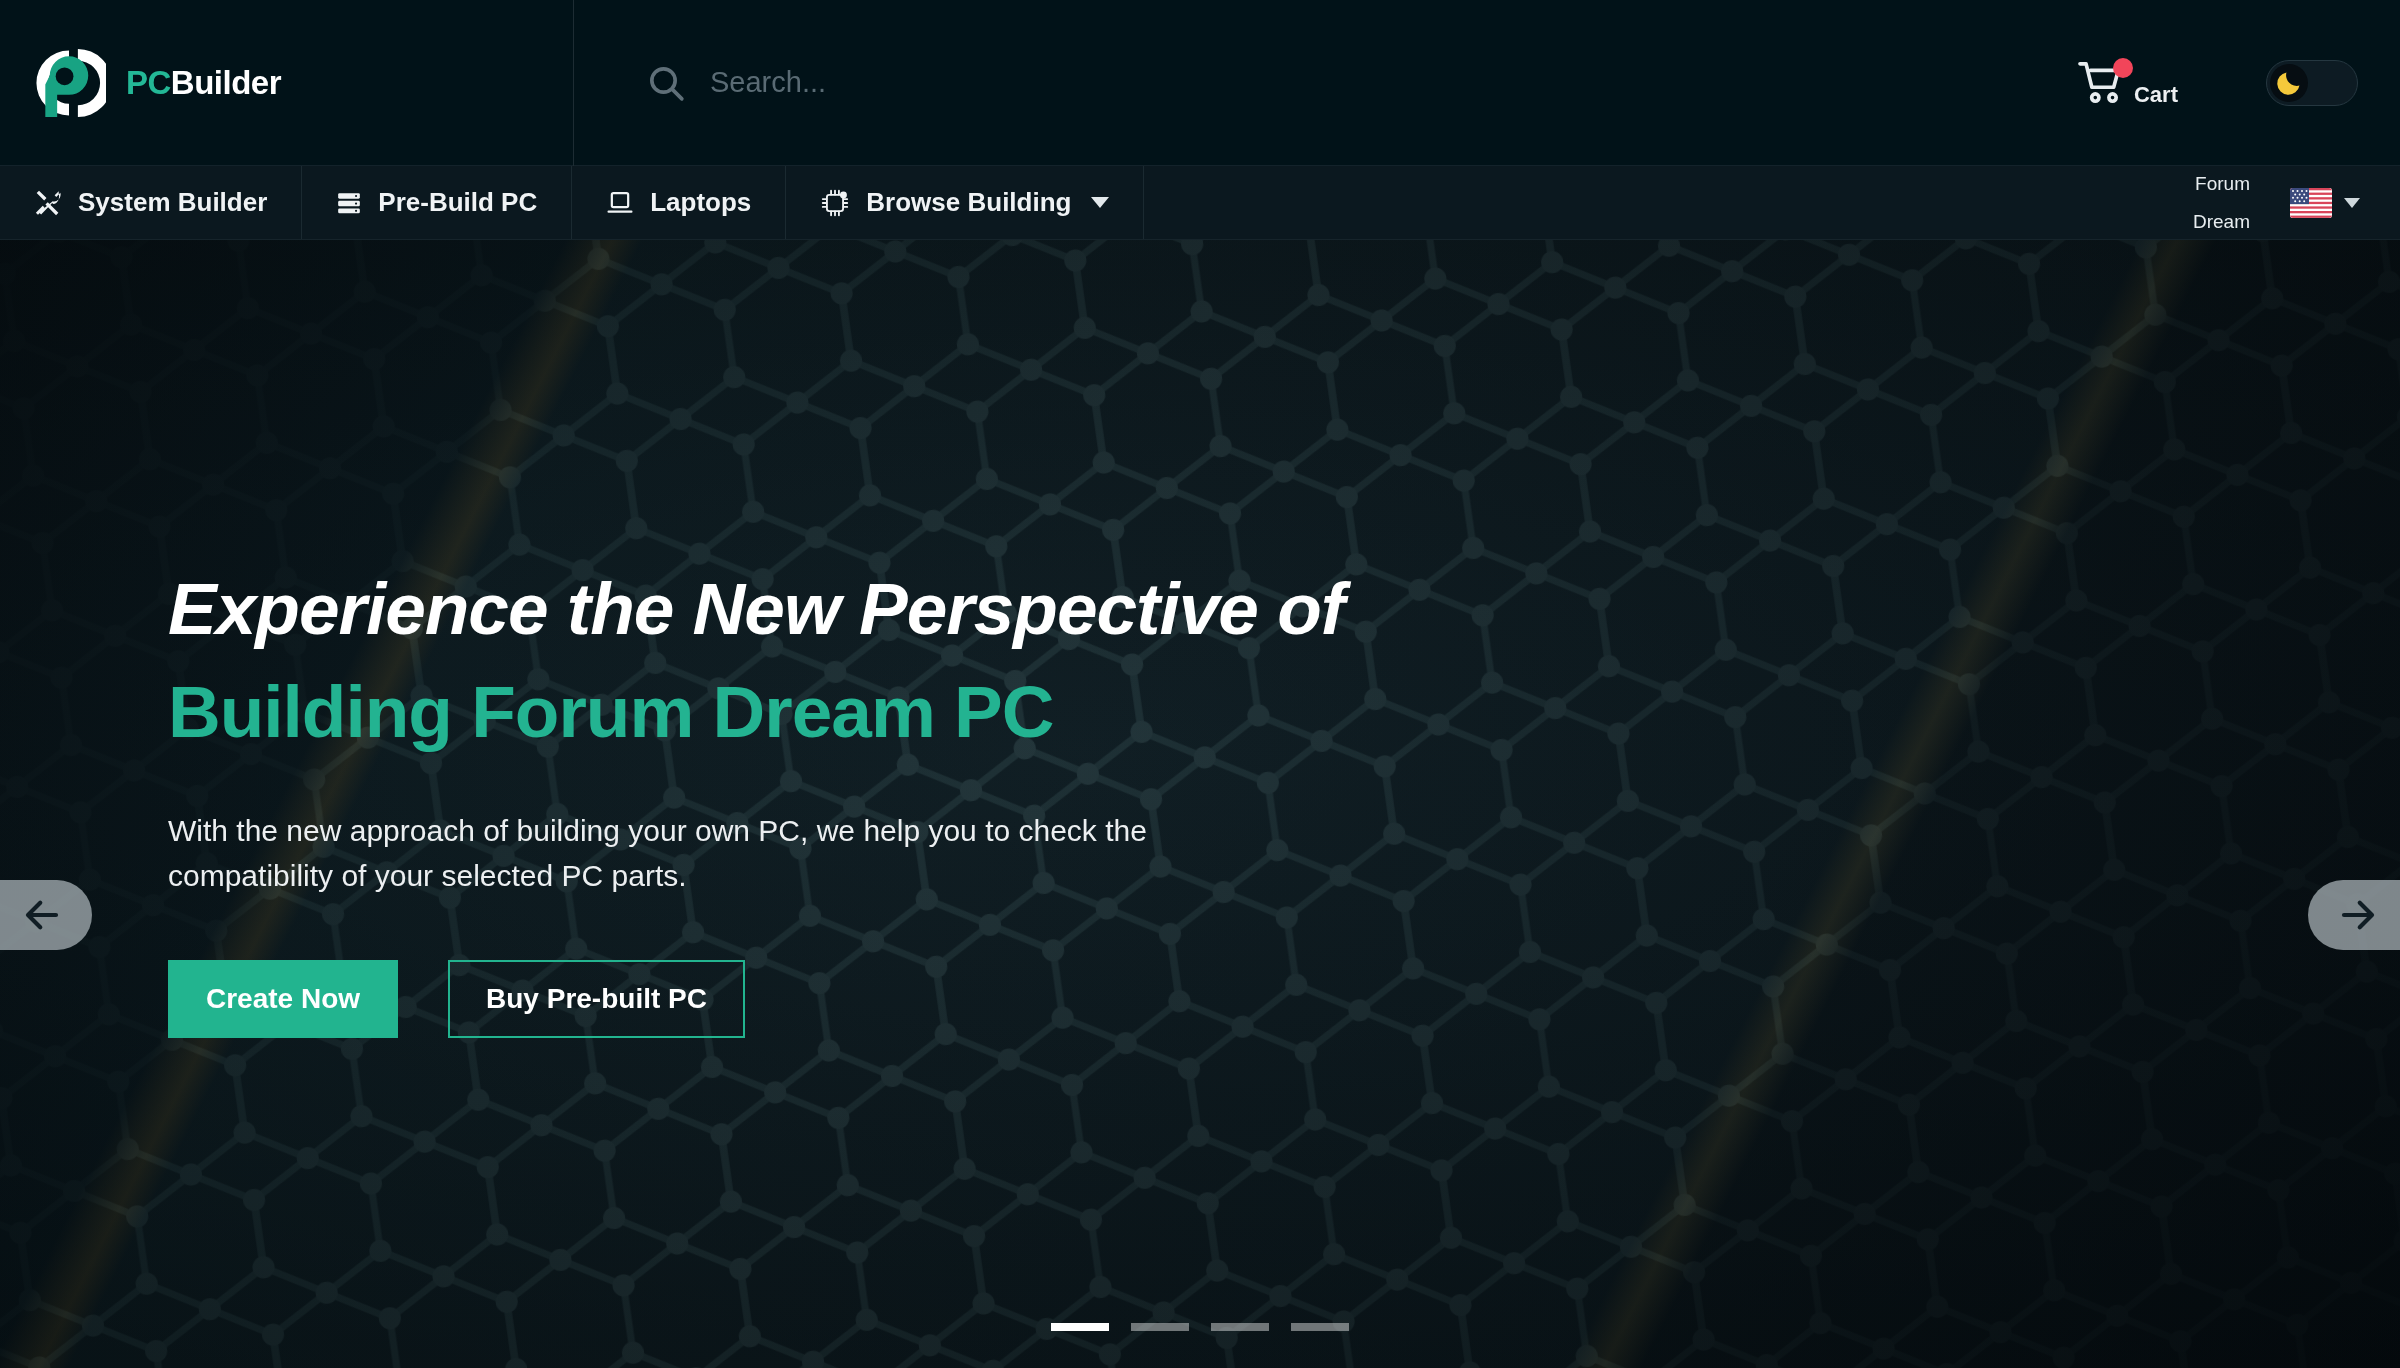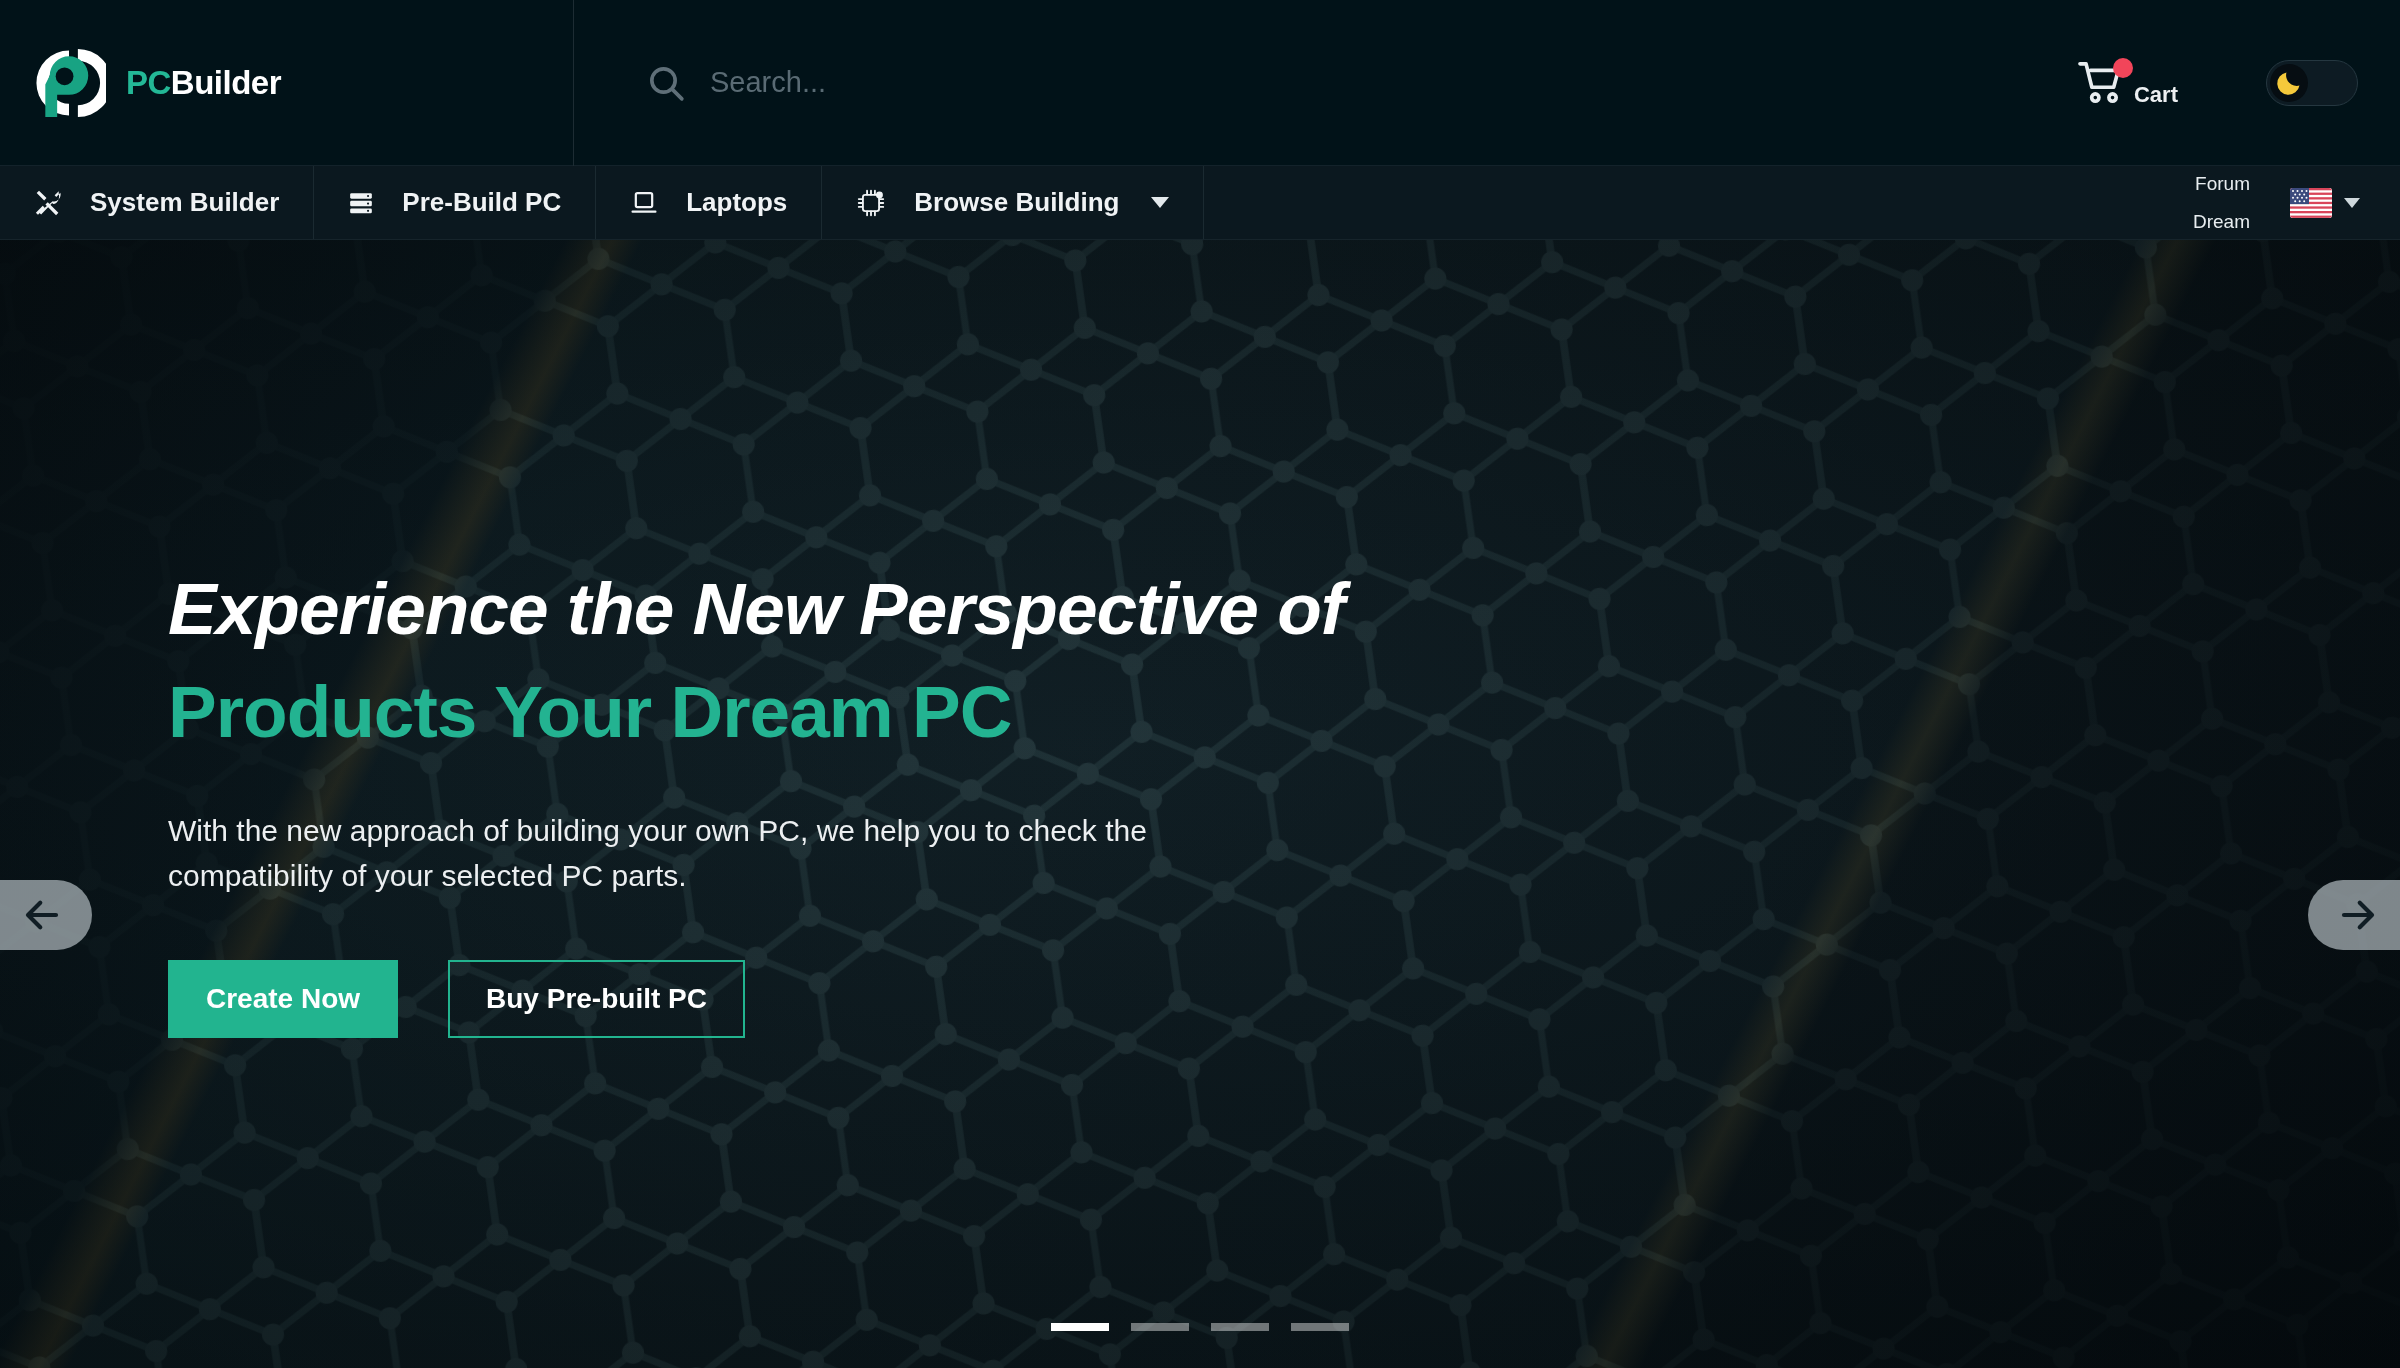--- a/index.html
+++ b/index.html
@@ -59,21 +59,21 @@
   }
 
   
   .navbar{
     position:relative; height:74px; width:100%;
     background:#0b181f;
     display:flex; align-items:stretch;
     border-bottom:1px solid #16242b;
   }
   .nav-item{
-    display:flex; align-items:center; gap:28px;
+    display:flex; align-items:center; gap:16px;
     padding:0 34px;
     color:#f0f3f5; font-size:26px; font-weight:bold;
     border-right:1px solid #1b2a31;
     cursor:pointer; white-space:nowrap;
   }
   .nav-item .ico{ display:flex; align-items:center; }
   .caret{
     width:0;height:0;border-left:9px solid transparent;border-right:9px solid transparent;
     border-top:11px solid #e3e9ec; margin-left:4px;
   }
@@ -342,21 +342,21 @@
         </defs>
         <rect width="2400" height="1128" fill="#0c1a20"></rect>
         <rect width="2400" height="1128" fill="url(#hexlattice)"></rect>
       </svg>
     </div>
     <div class="hero-diag"></div>
     <div class="hero-vig"></div>
 
     <div class="hero-content">
       <div class="h-line1">Experience the New Perspective of</div>
-      <div class="h-line2">Products Your Dream PC</div>
+      <div class="h-line2">Building Forum Dream PC</div>
       <div class="h-sub">With the new approach of building your own PC, we help you to check the compatibility of your selected PC parts.</div>
       <div class="h-actions">
         <button class="btn btn-primary">Create Now</button>
         <button class="btn btn-outline">Buy Pre-built PC</button>
       </div>
     </div>
 
     <div class="arrow arrow-left">
       <svg viewBox="0 0 24 24" width="42" height="42" fill="none" stroke="#101d24" stroke-width="2.4" stroke-linecap="round" stroke-linejoin="round">
         <line x1="20" y1="12" x2="5" y2="12"></line>

